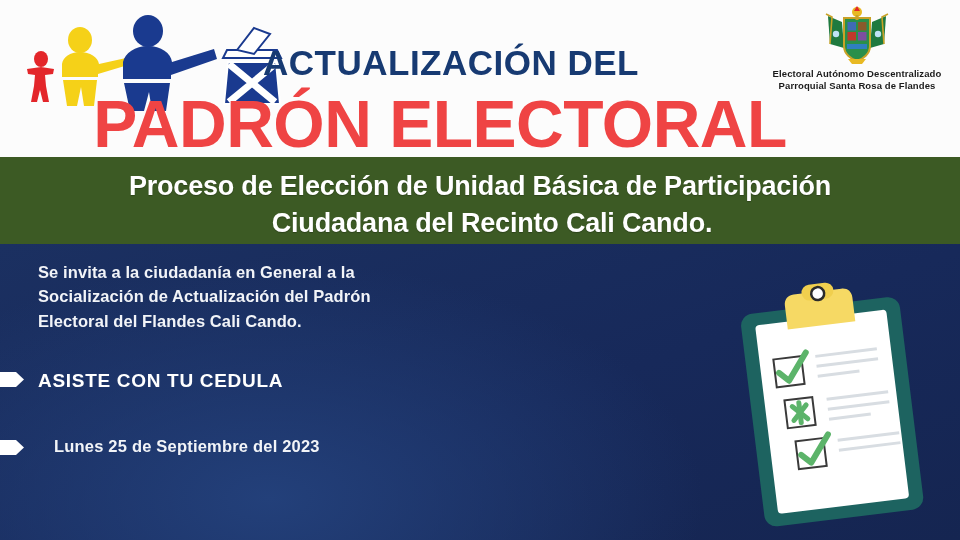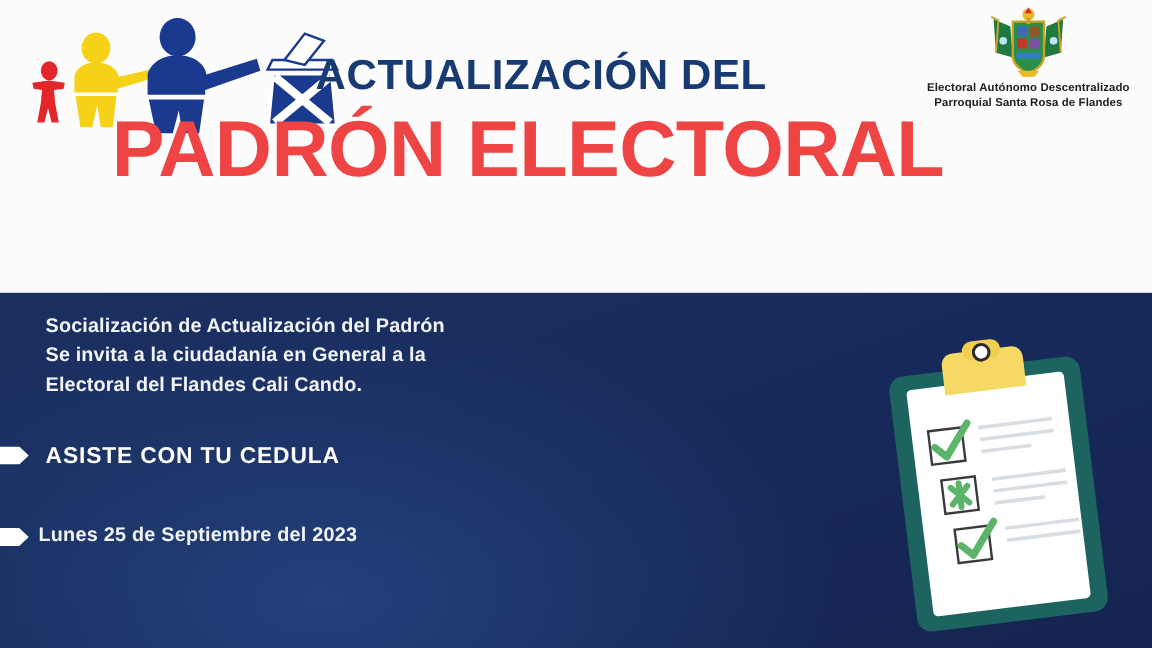--- a/index.html
+++ b/index.html
@@ -144,21 +144,21 @@
     color: #ffffff;
     font-size: 19px;
     font-weight: bold;
     letter-spacing: 0.7px;
     font-family: "Liberation Sans", sans-serif;
     text-align: center;
   }
 
   .datetime {
     position: absolute;
-    left: 32px; top: 190px;
+    left: 54px; top: 190px;
     color: #f2f4f8;
     font-size: 16.5px;
     font-weight: bold;
     line-height: 1.5;
     letter-spacing: 0.2px;
     font-family: "Liberation Sans", sans-serif;
   }
 
   
   .clipboard {
@@ -232,26 +232,30 @@
         <path d="M39 2 L42 7 L36 7 Z" fill="#e3262a"></path>
         <rect x="37.5" y="11" width="3" height="5" fill="#c9a227"></rect>
 
         <path d="M30 55 L48 55 L44 60 L34 60 Z" fill="#e8b923"></path>
       </svg>
       <div class="gad-text">Electoral Autónomo Descentralizado</div>
       <div class="gad-text">Parroquial Santa Rosa de Flandes</div>
     </div>
   </div>
 
+  <div class="green-banner">
+    <div class="green-line">Proceso de Elección de Unidad Básica de Participación</div>
+    <div class="green-line second">Ciudadana del Recinto Cali Cando.</div>
+  </div>
 
   <div class="navy-body">
 
     <div class="invite">
+      <div>Se invita a la ciudadanía en General a la</div>
       <div>Socialización de Actualización del Padrón</div>
-      <div>Se invita a la ciudadanía en General a la</div>
       <div>Electoral del Flandes Cali Cando.</div>
     </div>
 
     <svg class="pennant" style="top:128px;" viewBox="0 0 24 15">
       <path d="M0 0 L16 0 L24 7.5 L16 15 L0 15 Z" fill="#ffffff"></path>
     </svg>
     <div class="asiste">ASISTE CON TU CEDULA</div>
 
     <svg class="pennant" style="top:196px;" viewBox="0 0 24 15">
       <path d="M0 0 L16 0 L24 7.5 L16 15 L0 15 Z" fill="#ffffff"></path>

